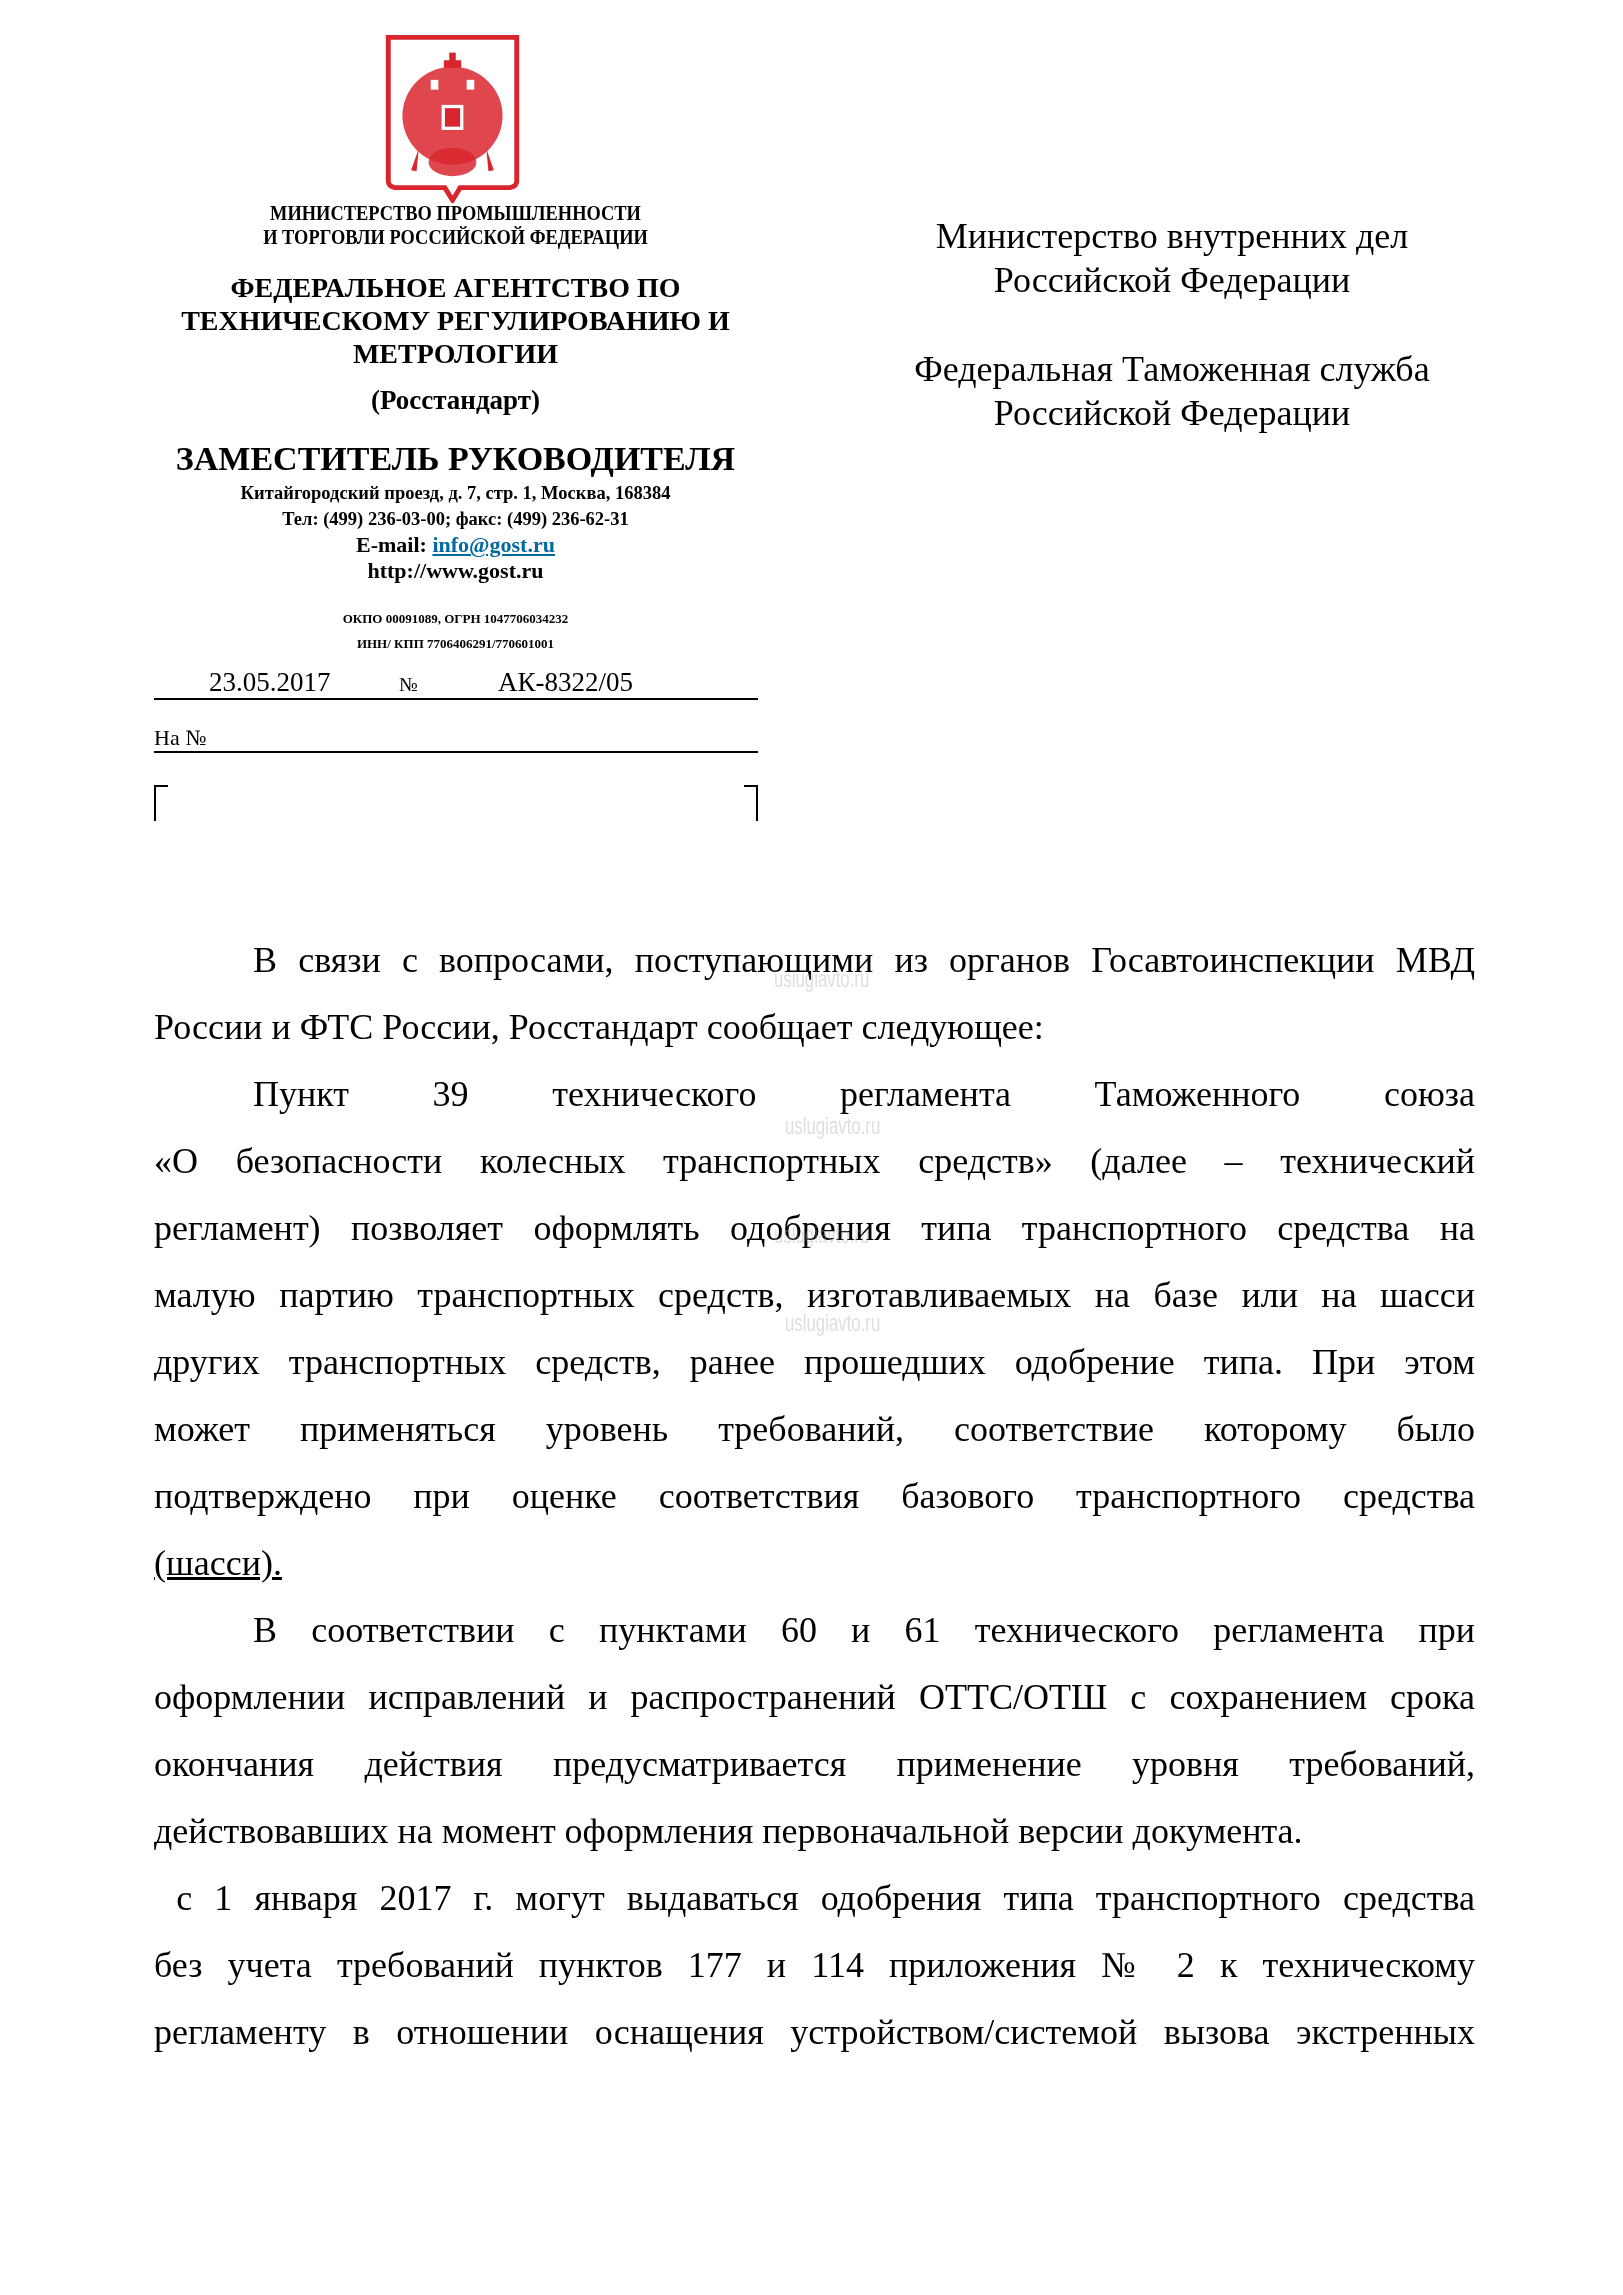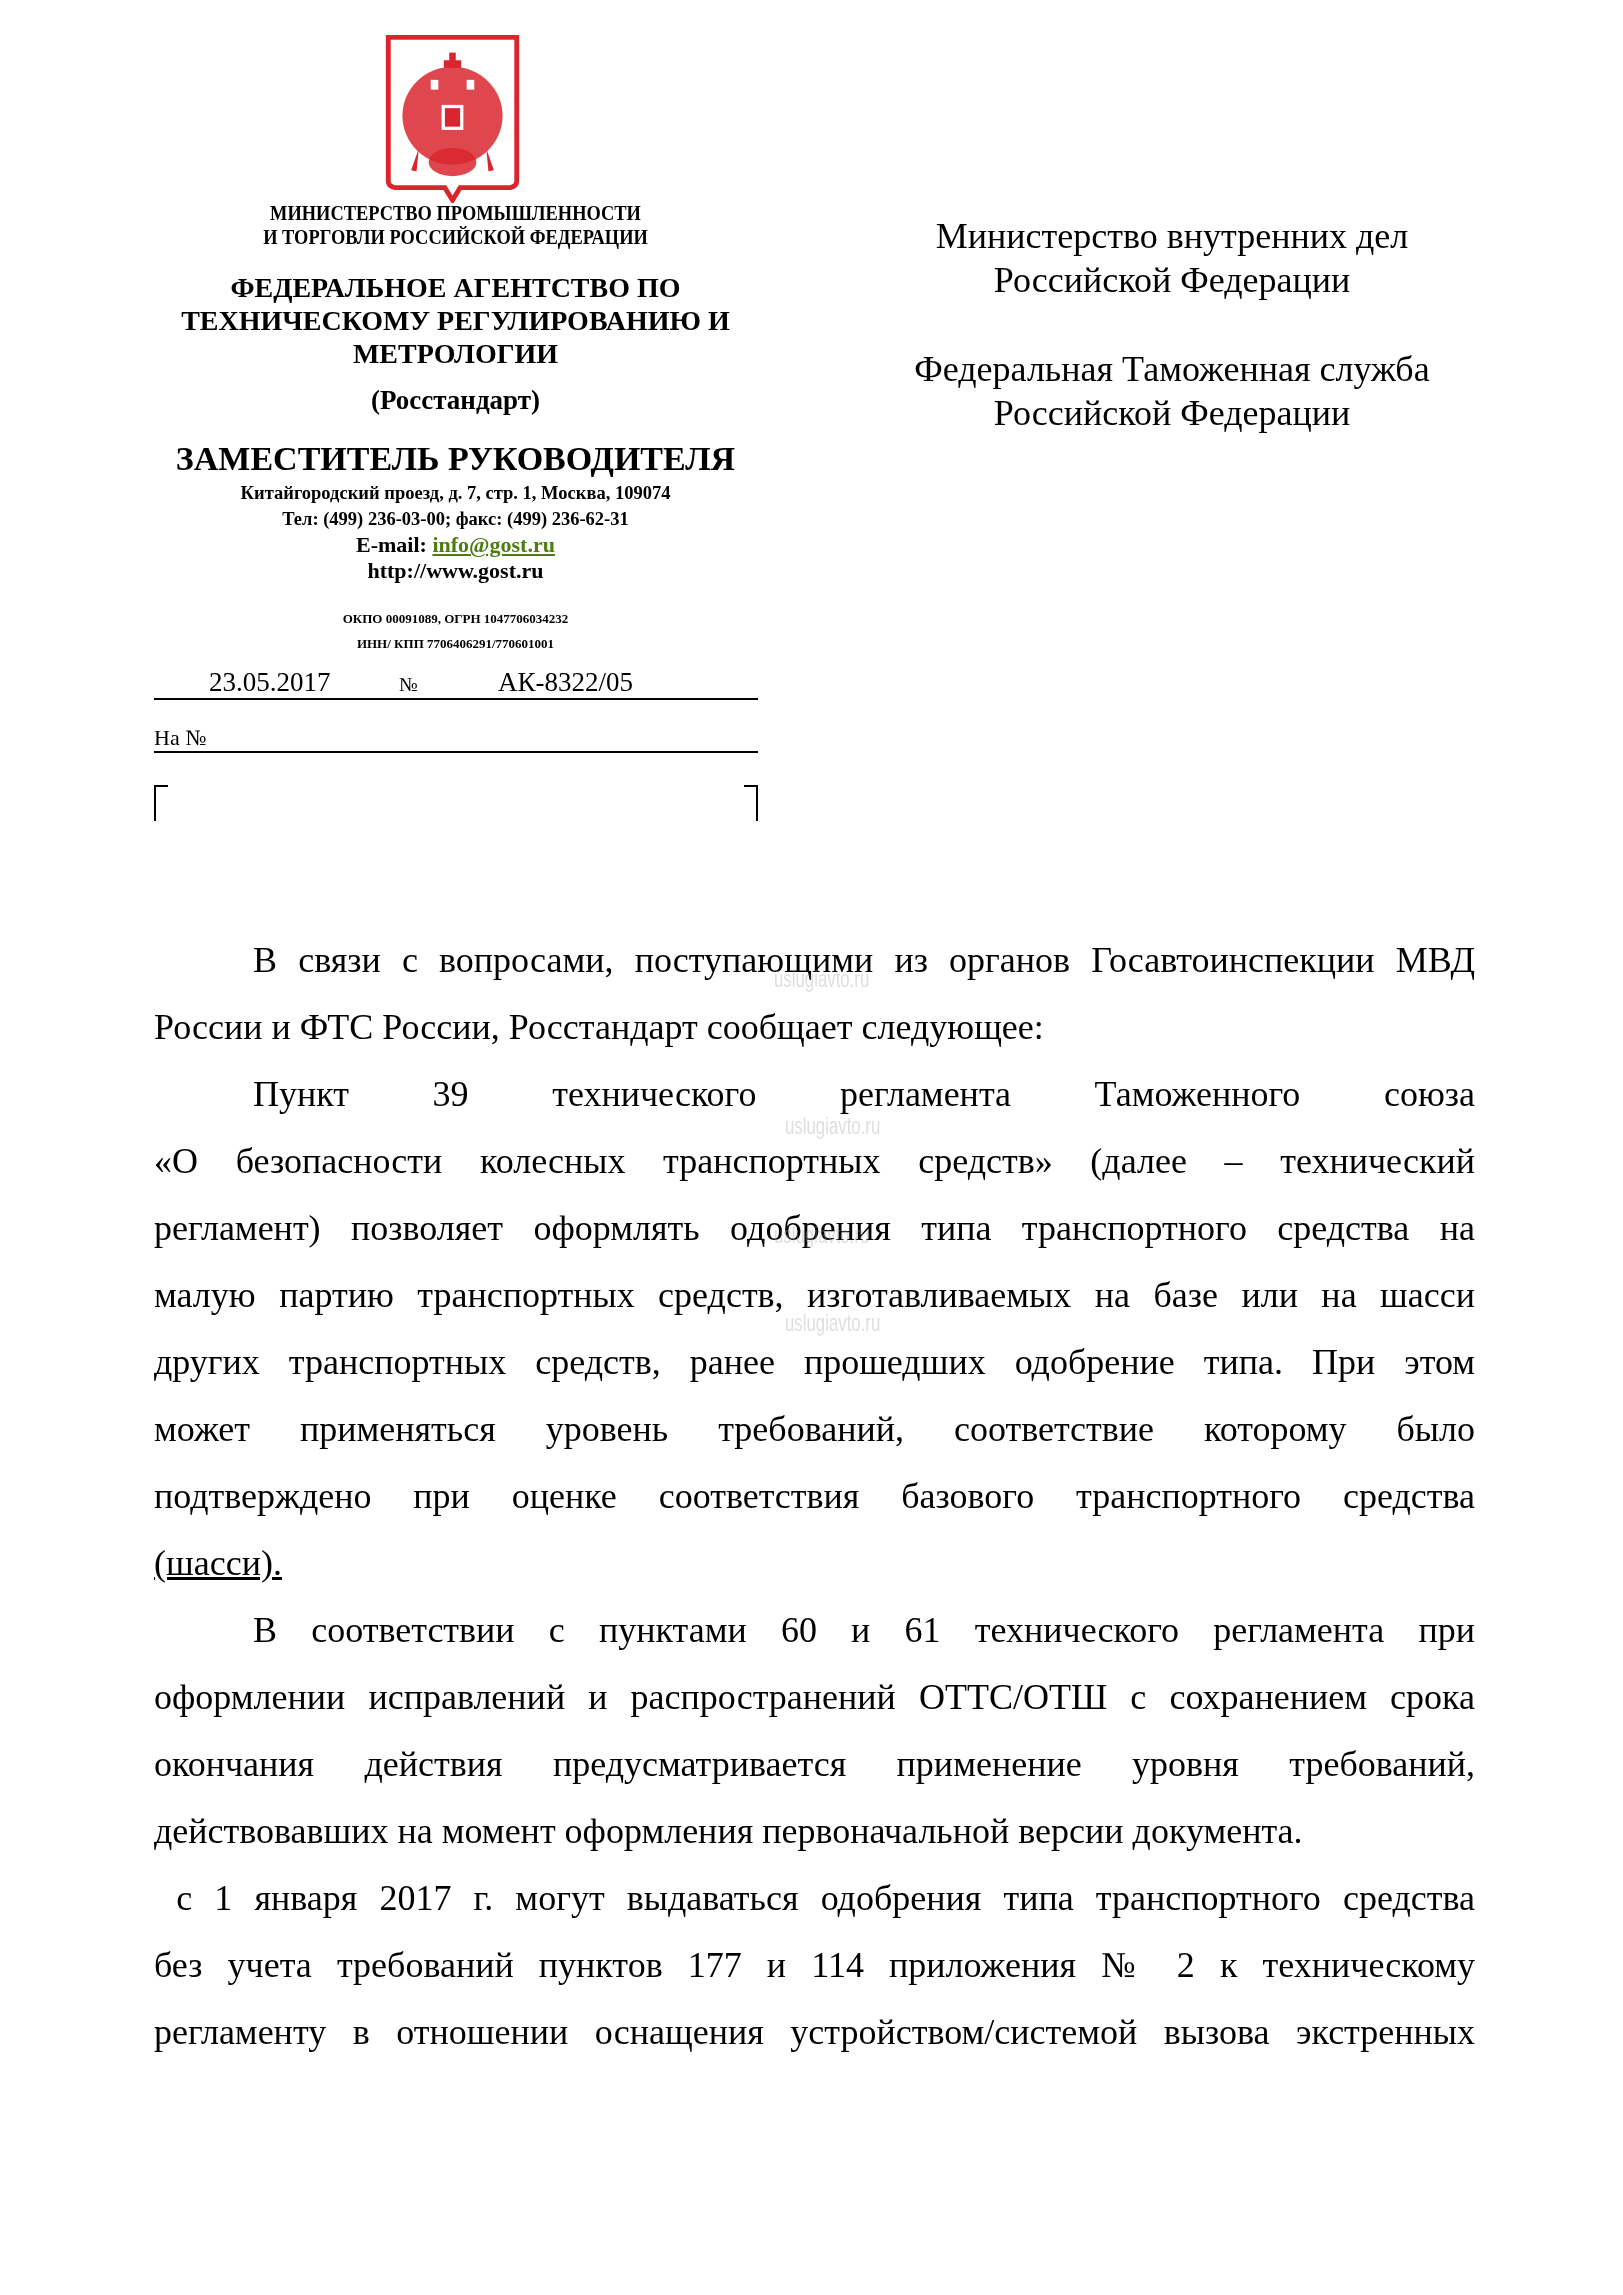--- a/index.html
+++ b/index.html
@@ -11,21 +11,21 @@
   #emblem { left: 385px; top: 34px; width: 135px; height: 169px; }
 
   
   .hdr { position: absolute; left: 153px; width: 605px; text-align: center; font-weight: bold;
          white-space: nowrap; }
   .hdr-ministry { font-size: 20px; line-height: 24px; top: 201px; transform: scaleX(0.92); }
   .hdr-agency { font-size: 28px; line-height: 33px; top: 271px; }
   .hdr-short { font-size: 27px; line-height: 33px; top: 372px; margin-top: 12px; }
   .hdr-position { font-size: 34px; line-height: 38px; top: 425px; margin-top: 15px; }
   .hdr-contacts { font-size: 18.5px; line-height: 26px; top: 480px; }
-  .hdr-contacts .email-link { color: #4d7c0f; text-decoration: underline; text-underline-offset: 2.2px; }
+  .hdr-contacts .email-link { color: #0369a1; text-decoration: underline; text-underline-offset: 2.2px; }
   .hdr-contacts .big { font-size: 22px; }
   .hdr-reg { font-size: 13px; line-height: 24.5px; top: 607px; }
 
   
   .reg-row { position: absolute; left: 154px; width: 604px; top: 667px; height: 33px;
              font-size: 27px; }
   .reg-date { position: absolute; left: 55px; top: 0; }
   .reg-no-sign { position: absolute; left: 245px; top: 6.5px; font-size: 19.6px; }
   .reg-number { position: absolute; left: 344px; top: 0; }
   .rule { position: absolute; left: 154px; width: 604px; background: #000; }
@@ -83,21 +83,21 @@
 <div class="hdr hdr-agency">
   <div>ФЕДЕРАЛЬНОЕ АГЕНТСТВО ПО</div>
   <div>ТЕХНИЧЕСКОМУ РЕГУЛИРОВАНИЮ И</div>
   <div>МЕТРОЛОГИИ</div>
 </div>
 <div class="hdr hdr-short">(Росстандарт)</div>
 
 <div class="hdr hdr-position">ЗАМЕСТИТЕЛЬ РУКОВОДИТЕЛЯ</div>
 
 <div class="hdr hdr-contacts">
-  <div>Китайгородский проезд, д. 7,  стр. 1, Москва, 109074</div>
+  <div>Китайгородский проезд, д. 7,  стр. 1, Москва, 168384</div>
   <div>Тел: (499) 236-03-00; факс:  (499) 236-62-31</div>
   <div class="big">
     <span>E-mail: </span><a class="email-link">info@gost.ru</a>
   </div>
   <div class="big">http://www.gost.ru</div>
 </div>
 
 <div class="hdr hdr-reg">
   <div>ОКПО 00091089, ОГРН 1047706034232</div>
   <div>ИНН/ КПП 7706406291/770601001</div>

